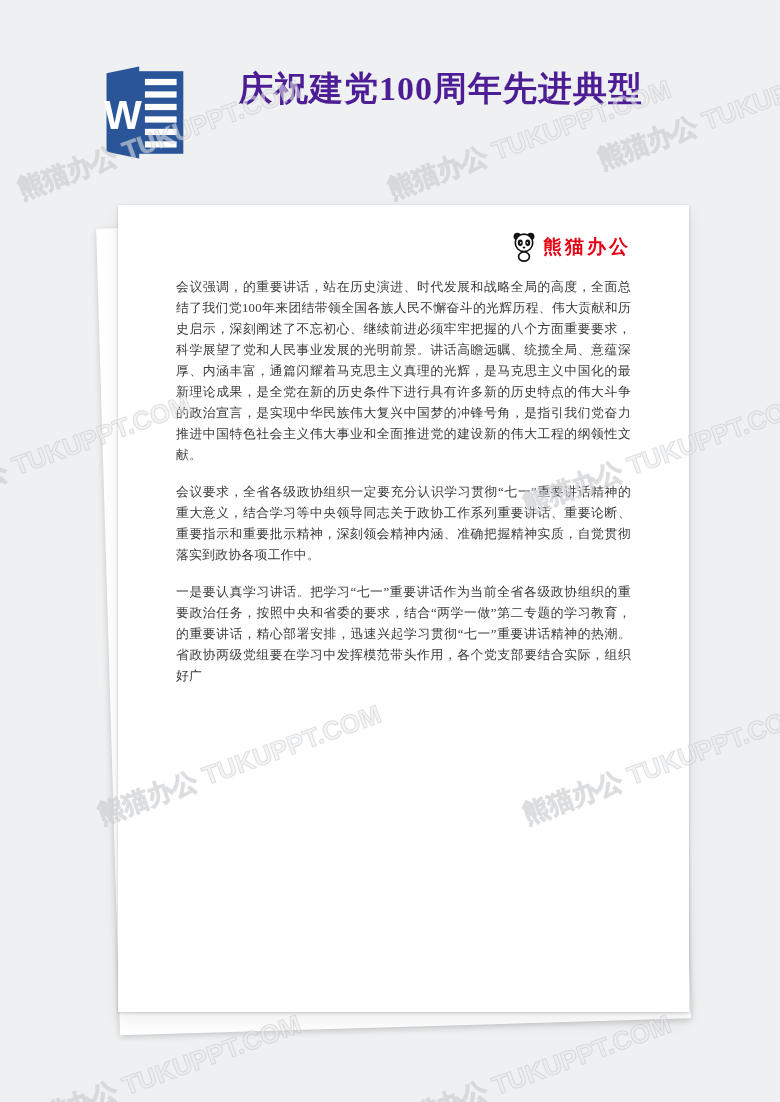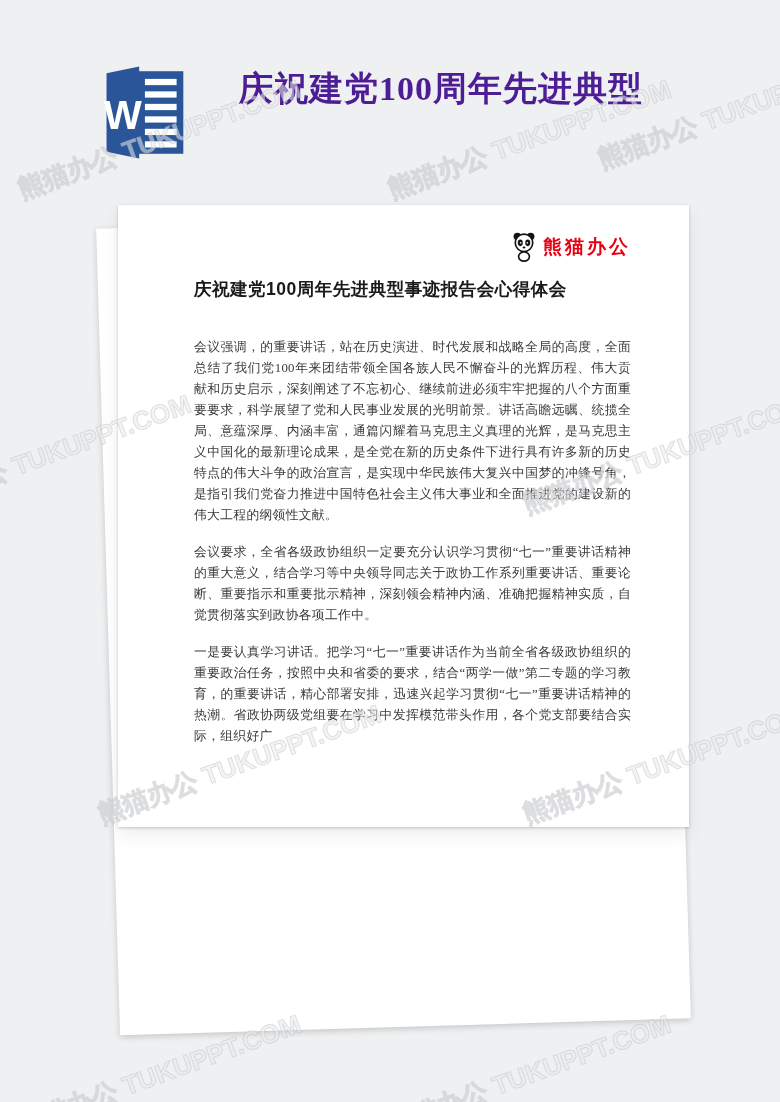--- a/index.html
+++ b/index.html
@@ -29,26 +29,26 @@
 
   
   .page-under{
     position:absolute;left:118px;top:205px;width:571px;height:807px;
     background:#ffffff;
     box-shadow:0 2px 6px rgba(0,0,0,.18);
     transform:translate(-10px,15px) rotate(-1.7deg);
     z-index:1;
   }
   .page{
-    position:absolute;left:118px;top:205px;width:571px;height:622px;
+    position:absolute;left:118px;top:205px;width:571px;height:807px;
     background:#ffffff;
     box-shadow:0 1px 3px rgba(0,0,0,.20),0 8px 18px rgba(0,0,0,.07);
     z-index:2;
     box-sizing:border-box;
-    padding:26px 58px 0 76px;
+    padding:26px 58px 0 58px;
     overflow:hidden;
   }
 
   
   .brand-row{display:flex;justify-content:flex-end;align-items:center;height:32px;margin-bottom:14px;}
   .panda-icon{width:26px;height:30px;margin-right:6px;}
   .brand-name{
     color:#e60012;font-weight:bold;font-size:19px;letter-spacing:3px;
     font-family:"Liberation Sans","DejaVu Sans",sans-serif;
   }
@@ -111,21 +111,20 @@
       <ellipse cx="21" cy="26" rx="6" ry="8" fill="#141414"></ellipse>
       <ellipse cx="39" cy="26" rx="6" ry="8" fill="#141414"></ellipse>
       <circle cx="22" cy="26" r="2" fill="#ffffff"></circle>
       <circle cx="38" cy="26" r="2" fill="#ffffff"></circle>
       <ellipse cx="30" cy="37" rx="3.5" ry="2.5" fill="#141414"></ellipse>
       <ellipse cx="30" cy="59" rx="13" ry="11" fill="#ffffff" stroke="#141414" stroke-width="4"></ellipse>
     </svg>
     <span class="brand-name">熊猫办公</span>
   </div>
 
-  <h2 class="doc-title">庆祝建党100周年先进典型事迹报告会心得体会</h2>
 
   <div class="doc-body">
     <p>会议强调，的重要讲话，站在历史演进、时代发展和战略全局的高度，全面总结了我们党100年来团结带领全国各族人民不懈奋斗的光辉历程、伟大贡献和历史启示，深刻阐述了不忘初心、继续前进必须牢牢把握的八个方面重要要求，科学展望了党和人民事业发展的光明前景。讲话高瞻远瞩、统揽全局、意蕴深厚、内涵丰富，通篇闪耀着马克思主义真理的光辉，是马克思主义中国化的最新理论成果，是全党在新的历史条件下进行具有许多新的历史特点的伟大斗争的政治宣言，是实现中华民族伟大复兴中国梦的冲锋号角，是指引我们党奋力推进中国特色社会主义伟大事业和全面推进党的建设新的伟大工程的纲领性文献。</p>
     <p>会议要求，全省各级政协组织一定要充分认识学习贯彻“七一”重要讲话精神的重大意义，结合学习等中央领导同志关于政协工作系列重要讲话、重要论断、重要指示和重要批示精神，深刻领会精神内涵、准确把握精神实质，自觉贯彻落实到政协各项工作中。</p>
     <p>一是要认真学习讲话。把学习“七一”重要讲话作为当前全省各级政协组织的重要政治任务，按照中央和省委的要求，结合“两学一做”第二专题的学习教育，的重要讲话，精心部署安排，迅速兴起学习贯彻“七一”重要讲话精神的热潮。省政协两级党组要在学习中发挥模范带头作用，各个党支部要结合实际，组织好广</p>
   </div>
 </div>
 
 <div class="wm-layer">
     <div class="wm" style="left: 10px; top: 122px;">熊猫办公 TUKUPPT.COM</div>

